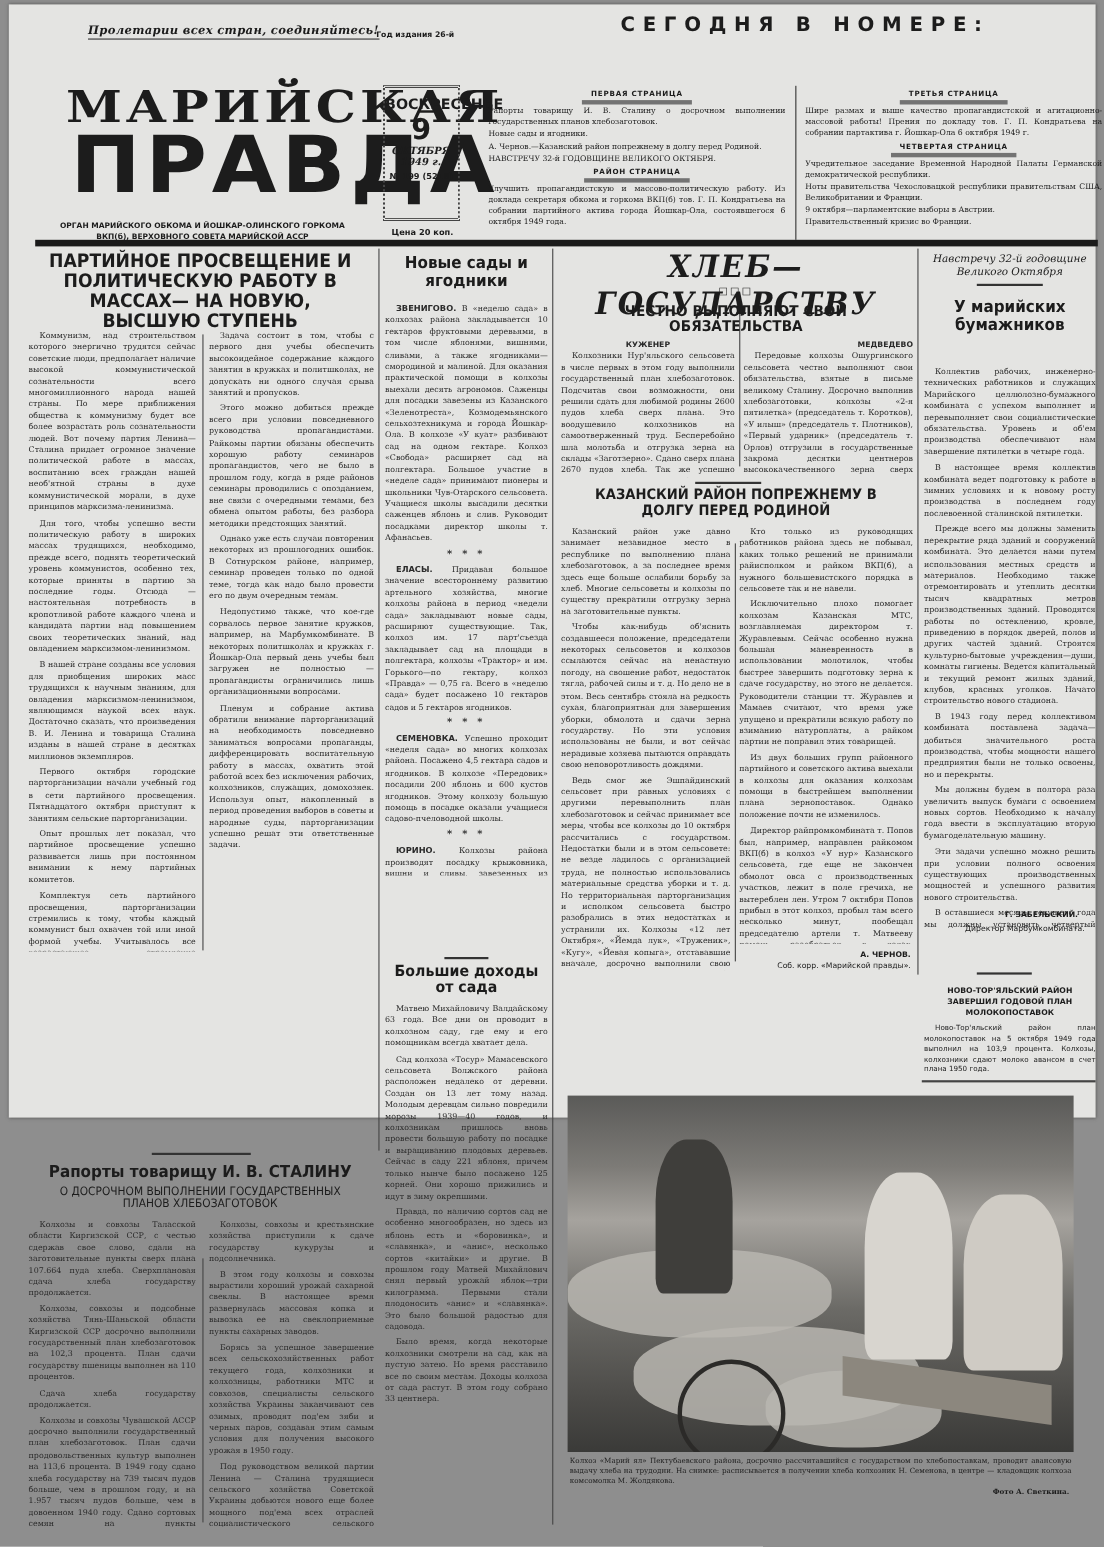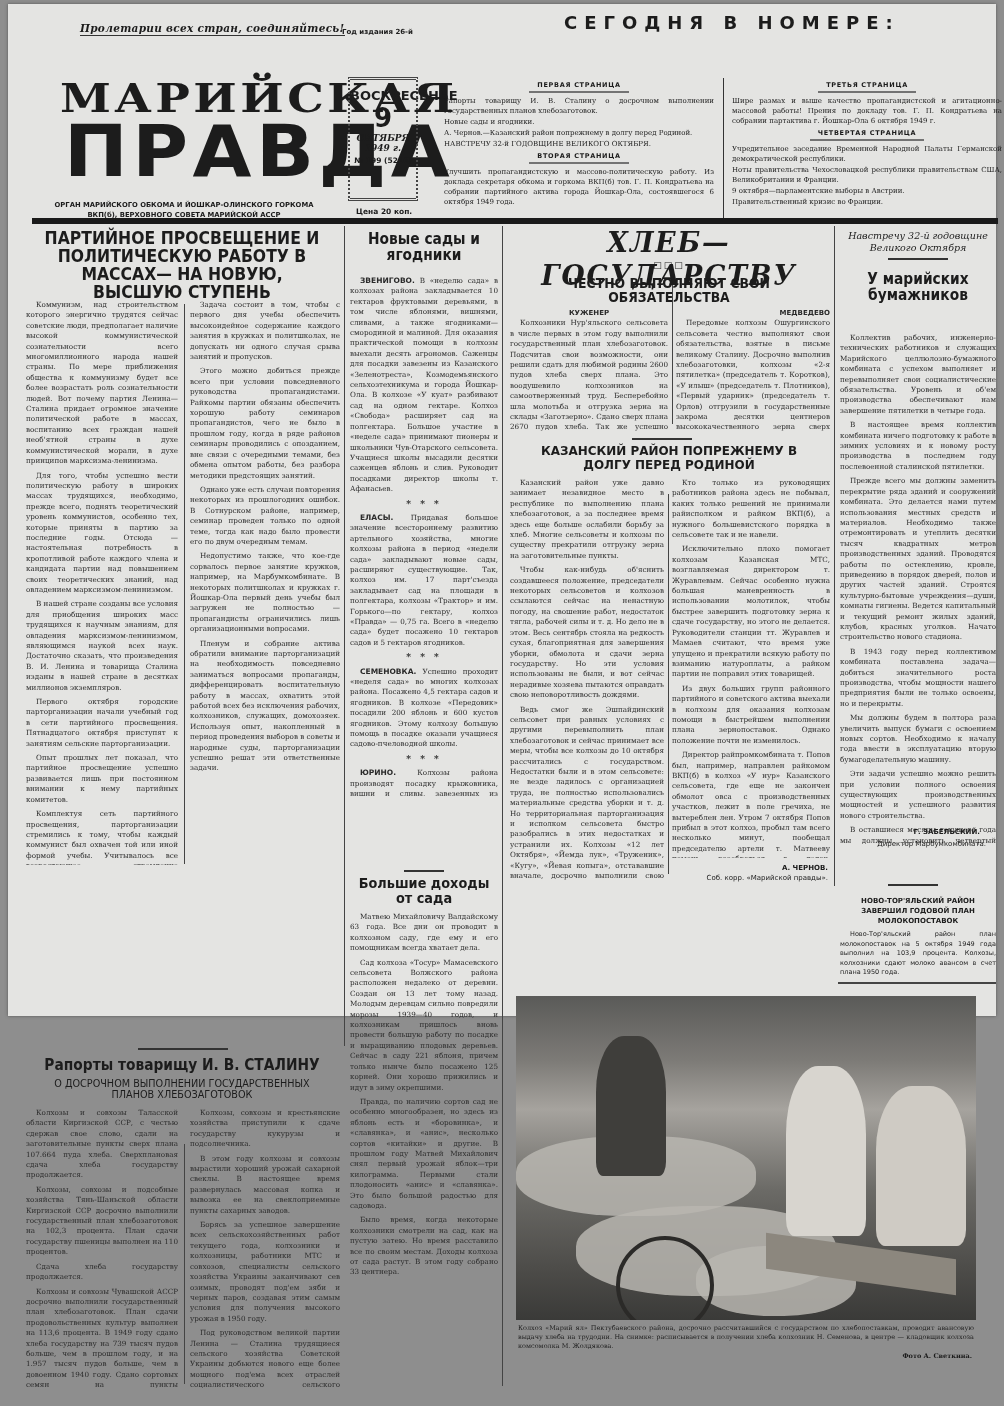--- a/index.html
+++ b/index.html
@@ -18,21 +18,21 @@
   .datebox .yr{font-style:italic;font-weight:bold;font-size:9px;}
   .datebox .num{font-family:"DejaVu Sans",sans-serif;font-size:7.5px;font-weight:bold;margin-top:3px;}
   .price{left:348px;top:203px;font-family:"DejaVu Sans",sans-serif;font-size:7.5px;font-weight:bold;}
   .today-title{left:556px;top:8px;font-family:"DejaVu Sans",sans-serif;font-size:18px;letter-spacing:7px;font-weight:bold;}
   .contents{left:432px;top:74px;width:558px;height:138px;}
   .contents .col{position:absolute;top:0;width:270px;font-size:7px;line-height:10px;}
   .contents .col.left{left:4px;}
   .contents .col.right{left:292px;}
   .contents .vdiv{position:absolute;left:283px;top:0;width:1px;height:140px;background:#333;}
   .ctitle{text-align:center;font-family:"DejaVu Sans",sans-serif;font-size:6.5px;font-weight:bold;letter-spacing:.7px;margin:2px 0 6px;}
-  .ctitle span{border-bottom:2px solid #737373;padding:0 8px 2px;}
+  .ctitle span{border-bottom:4px solid #737373;padding:0 8px 2px;}
   .citem{margin:0 0 1px;text-align:justify;}
   .rule-thick{left:24px;top:214px;width:966px;height:6px;background:#1a1a1a;}
   .colrule{width:1px;background:#444;}
   .h-big{font-family:"DejaVu Sans",sans-serif;font-weight:bold;text-align:center;line-height:1.05;transform:scaleX(.92);}
   .body{font-size:7.2px;line-height:10.4px;text-align:justify;color:#2a2a2a;}
   .body p{margin:0 0 4px;text-indent:10px;}
   .stars{text-align:center;font-size:9px;font-weight:bold;letter-spacing:3px;margin:4px 0;}
   .place{font-family:"DejaVu Sans",sans-serif;font-weight:bold;font-size:7.5px;}
   .photo{background:linear-gradient(180deg,#5a5a58 0%,#7d7b77 20%,#a6a39e 35%,#6b6a66 60%,#4c4b48 85%,#3a3a38 100%);overflow:hidden;}
   .photo .bag{position:absolute;border-radius:45%;background:#b9b6b0;opacity:.85;}
@@ -62,21 +62,21 @@
   <div class="abs price">Цена 20 коп.</div>
 
   <div class="abs today-title">СЕГОДНЯ В НОМЕРЕ:</div>
   <div class="abs contents">
     <div class="col left">
       <div class="ctitle"><span>ПЕРВАЯ СТРАНИЦА</span></div>
       <div class="citem">Рапорты товарищу И. В. Сталину о досрочном выполнении государственных планов хлебозаготовок.</div>
       <div class="citem">Новые сады и ягодники.</div>
       <div class="citem">А. Чернов.—Казанский район попрежнему в долгу перед Родиной.</div>
       <div class="citem">НАВСТРЕЧУ 32-й ГОДОВЩИНЕ ВЕЛИКОГО ОКТЯБРЯ.</div>
-      <div class="ctitle"><span>ВТОРАЯ СТРАНИЦА</span></div>
+      <div class="ctitle"><span>РАЙОН СТРАНИЦА</span></div>
       <div class="citem">Улучшить пропагандистскую и массово-политическую работу. Из доклада секретаря обкома и горкома ВКП(б) тов. Г. П. Кондратьева на собрании партийного актива города Йошкар-Ола, состоявшегося 6 октября 1949 года.</div>
     </div>
     <div class="vdiv"></div>
     <div class="col right">
       <div class="ctitle"><span>ТРЕТЬЯ СТРАНИЦА</span></div>
       <div class="citem">Шире размах и выше качество пропагандистской и агитационно-массовой работы! Прения по докладу тов. Г. П. Кондратьева на собрании партактива г. Йошкар-Ола 6 октября 1949 г.</div>
       <div class="ctitle"><span>ЧЕТВЕРТАЯ СТРАНИЦА</span></div>
       <div class="citem">Учредительное заседание Временной Народной Палаты Германской демократической республики.</div>
       <div class="citem">Ноты правительства Чехословацкой республики правительствам США, Великобритании и Франции.</div>
       <div class="citem">9 октября—парламентские выборы в Австрии.</div>
@@ -177,21 +177,21 @@
 
   </div>
   <div class="abs sig" style="left:664px;top:860px;width:156px;">А. ЧЕРНОВ.</div>
   <div class="abs sig" style="left:664px;top:870px;width:156px;font-weight:normal;">Соб. корр. «Марийской правды».</div>
 
   <div class="abs" style="left:830px;top:226px;width:160px;text-align:center;font-style:italic;font-size:9.5px;line-height:12px;">Навстречу 32-й годовщине Великого Октября</div>
   <div class="abs" style="left:880px;top:254px;width:60px;height:1.5px;background:#333;"></div>
   <div class="abs h-big" style="left:830px;top:268px;width:160px;font-size:15px;">У марийских бумажников</div>
   <div class="abs body" style="left:832px;top:306px;width:156px;height:512px;overflow:hidden;margin-top:23px;">
     <p>Коллектив рабочих, инженерно-технических работников и служащих Марийского целлюлозно-бумажного комбината с успехом выполняет и перевыполняет свои социалистические обязательства. Уровень и об'ем производства обеспечивают нам завершение пятилетки в четыре года.</p>
-    <p>В настоящее время коллектив комбината ничего подготовку к работе в зимних условиях и к новому росту производства в последнем году послевоенной сталинской пятилетки.</p>
+    <p>В настоящее время коллектив комбината ведет подготовку к работе в зимних условиях и к новому росту производства в последнем году послевоенной сталинской пятилетки.</p>
     <p>Прежде всего мы должны заменить перекрытие ряда зданий и сооружений комбината. Это делается нами путем использования местных средств и материалов. Необходимо также отремонтировать и утеплить десятки тысяч квадратных метров производственных зданий. Проводятся работы по остеклению, кровле, приведению в порядок дверей, полов и других частей зданий. Строятся культурно-бытовые учреждения—души, комнаты гигиены. Ведется капитальный и текущий ремонт жилых зданий, клубов, красных уголков. Начато строительство нового стадиона.</p>
     <p>В 1943 году перед коллективом комбината поставлена задача—добиться значительного роста производства, чтобы мощности нашего предприятия были не только освоены, но и перекрыты.</p>
     <p>Мы должны будем в полтора раза увеличить выпуск бумаги с освоением новых сортов. Необходимо к началу года ввести в эксплуатацию вторую бумагоделательную машину.</p>
     <p>Эти задачи успешно можно решить при условии полного освоения существующих производственных мощностей и успешного развития нового строительства.</p>
     <p>В оставшиеся месяцы текущего года мы должны установить четвертый котел, выстроить механизированный склад угля, реконструировать картонную машину и шпалозаводный завод.</p>
 
   </div>
   <div class="abs sig" style="left:832px;top:824px;width:140px;">Г. ЗАБЕЛЬСКИЙ.</div>
   <div class="abs sig" style="left:832px;top:836px;width:146px;font-weight:normal;">Директор Марбумкомбината.</div>
   <div class="abs" style="left:880px;top:880px;width:50px;height:1.5px;background:#333;"></div>

